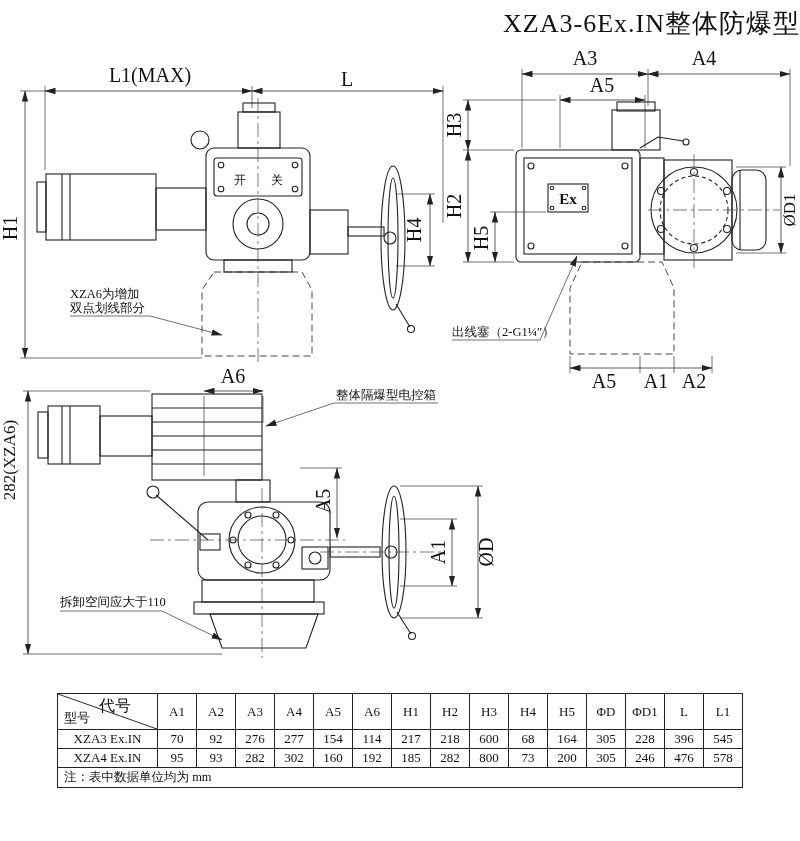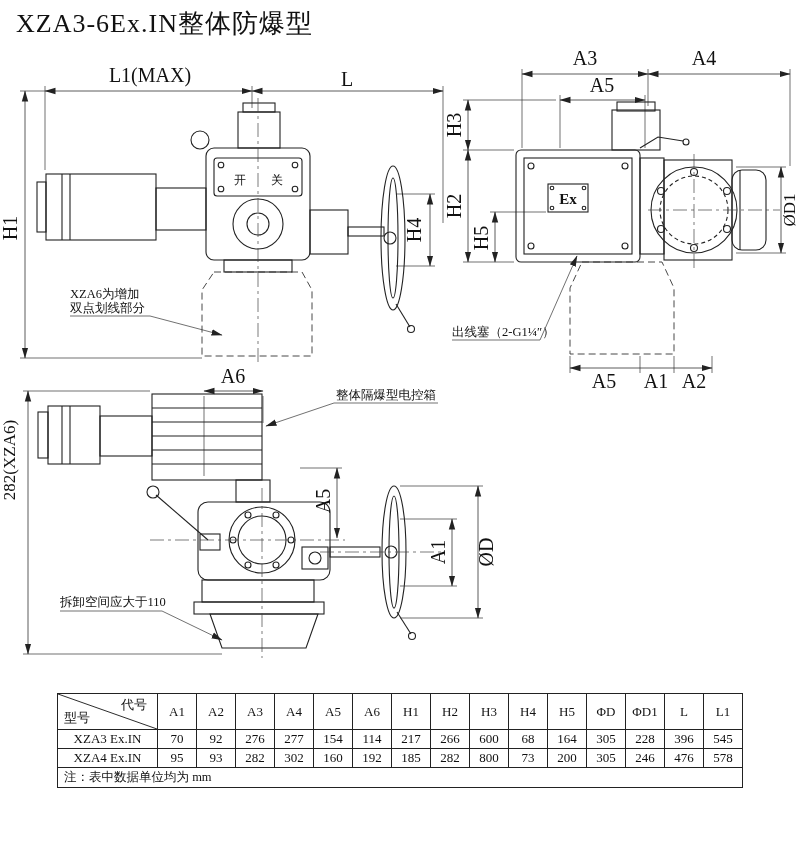--- a/index.html
+++ b/index.html
@@ -1,18 +1,18 @@
 <!DOCTYPE html>
 <html><head>
 <meta charset="utf-8">
 <style>
   * { box-sizing: border-box; }
   html,body { margin:0; padding:0; background:#ffffff; }
   body { width:800px; height:841px; overflow:hidden; font-family:"Liberation Serif","DejaVu Serif",serif; color:#111; }
-  .title { text-align:left; font-size:26px; font-weight:500; margin:6px 0 2px 16px; letter-spacing:1px; }
+  .title { text-align:right; font-size:26px; font-weight:500; margin:6px 0 2px 4px; letter-spacing:1px; }
   svg.drawing { display:block; }
 
   
   .ln, .ln rect, .ln line, .ln circle, .ln ellipse, .ln polygon, .ln path { stroke:#222; stroke-width:1.1; fill:none; }
   .thin { stroke:#333; stroke-width:0.7; fill:none; }
   .dim  { stroke:#333; stroke-width:0.8; fill:none; }
   .dashl { stroke:#333; stroke-width:0.9; fill:none; stroke-dasharray:7 4; }
   .cline { stroke:#444; stroke-width:0.7; fill:none; stroke-dasharray:14 4 3 4; }
   text.dimlab { font-family:"Liberation Serif","DejaVu Serif",serif; font-size:20px; fill:#111; stroke:none; }
   text.dimsm  { font-family:"Liberation Serif","DejaVu Serif",serif; font-size:17px; fill:#111; stroke:none; }
@@ -22,21 +22,21 @@
 
   
   .tbl-wrap { width:686px; margin:0 auto; }
   table.tbl { width:100%; border-collapse:collapse; table-layout:fixed; }
   .tbl th, .tbl td { border:1px solid #222; font-size:13px; font-weight:normal; text-align:center; padding:1px 0; height:19px; }
   .tbl thead th { height:36px; }
   .tbl col.model-col { width:100px; }
   th.diag { position:relative; padding:0; }
   .diag-svg { position:absolute; left:0; top:0; width:100%; height:100%; }
   .diag-svg line { stroke:#222; stroke-width:1; }
-  .diag-top { position:absolute; top:2px; right:10px; font-size:13px; }
+  .diag-top { position:absolute; top:2px; right:26px; font-size:16px; }
   .diag-bottom { position:absolute; bottom:2px; left:6px; font-size:13px; }
   td.note-cell { text-align:left; padding-left:6px; font-size:12.5px;margin-left:12px; }
 </style>
 </head>
 <body>
 
 <h1 class="title">XZA3-6Ex.IN整体防爆型</h1>
 
 <svg class="drawing" width="800" height="650" viewBox="0 45 800 650" xmlns="http://www.w3.org/2000/svg">
   <defs>
@@ -337,21 +337,21 @@
     <tbody id="table-body">
         <tr>
           <td>XZA3 Ex.IN</td>
           <td>70</td>
           <td>92</td>
           <td>276</td>
           <td>277</td>
           <td>154</td>
           <td>114</td>
           <td>217</td>
-          <td>266</td>
+          <td>218</td>
           <td>600</td>
           <td>68</td>
           <td>164</td>
           <td>305</td>
           <td>228</td>
           <td>396</td>
           <td>545</td>
         </tr>
         <tr>
           <td>XZA4 Ex.IN</td>

